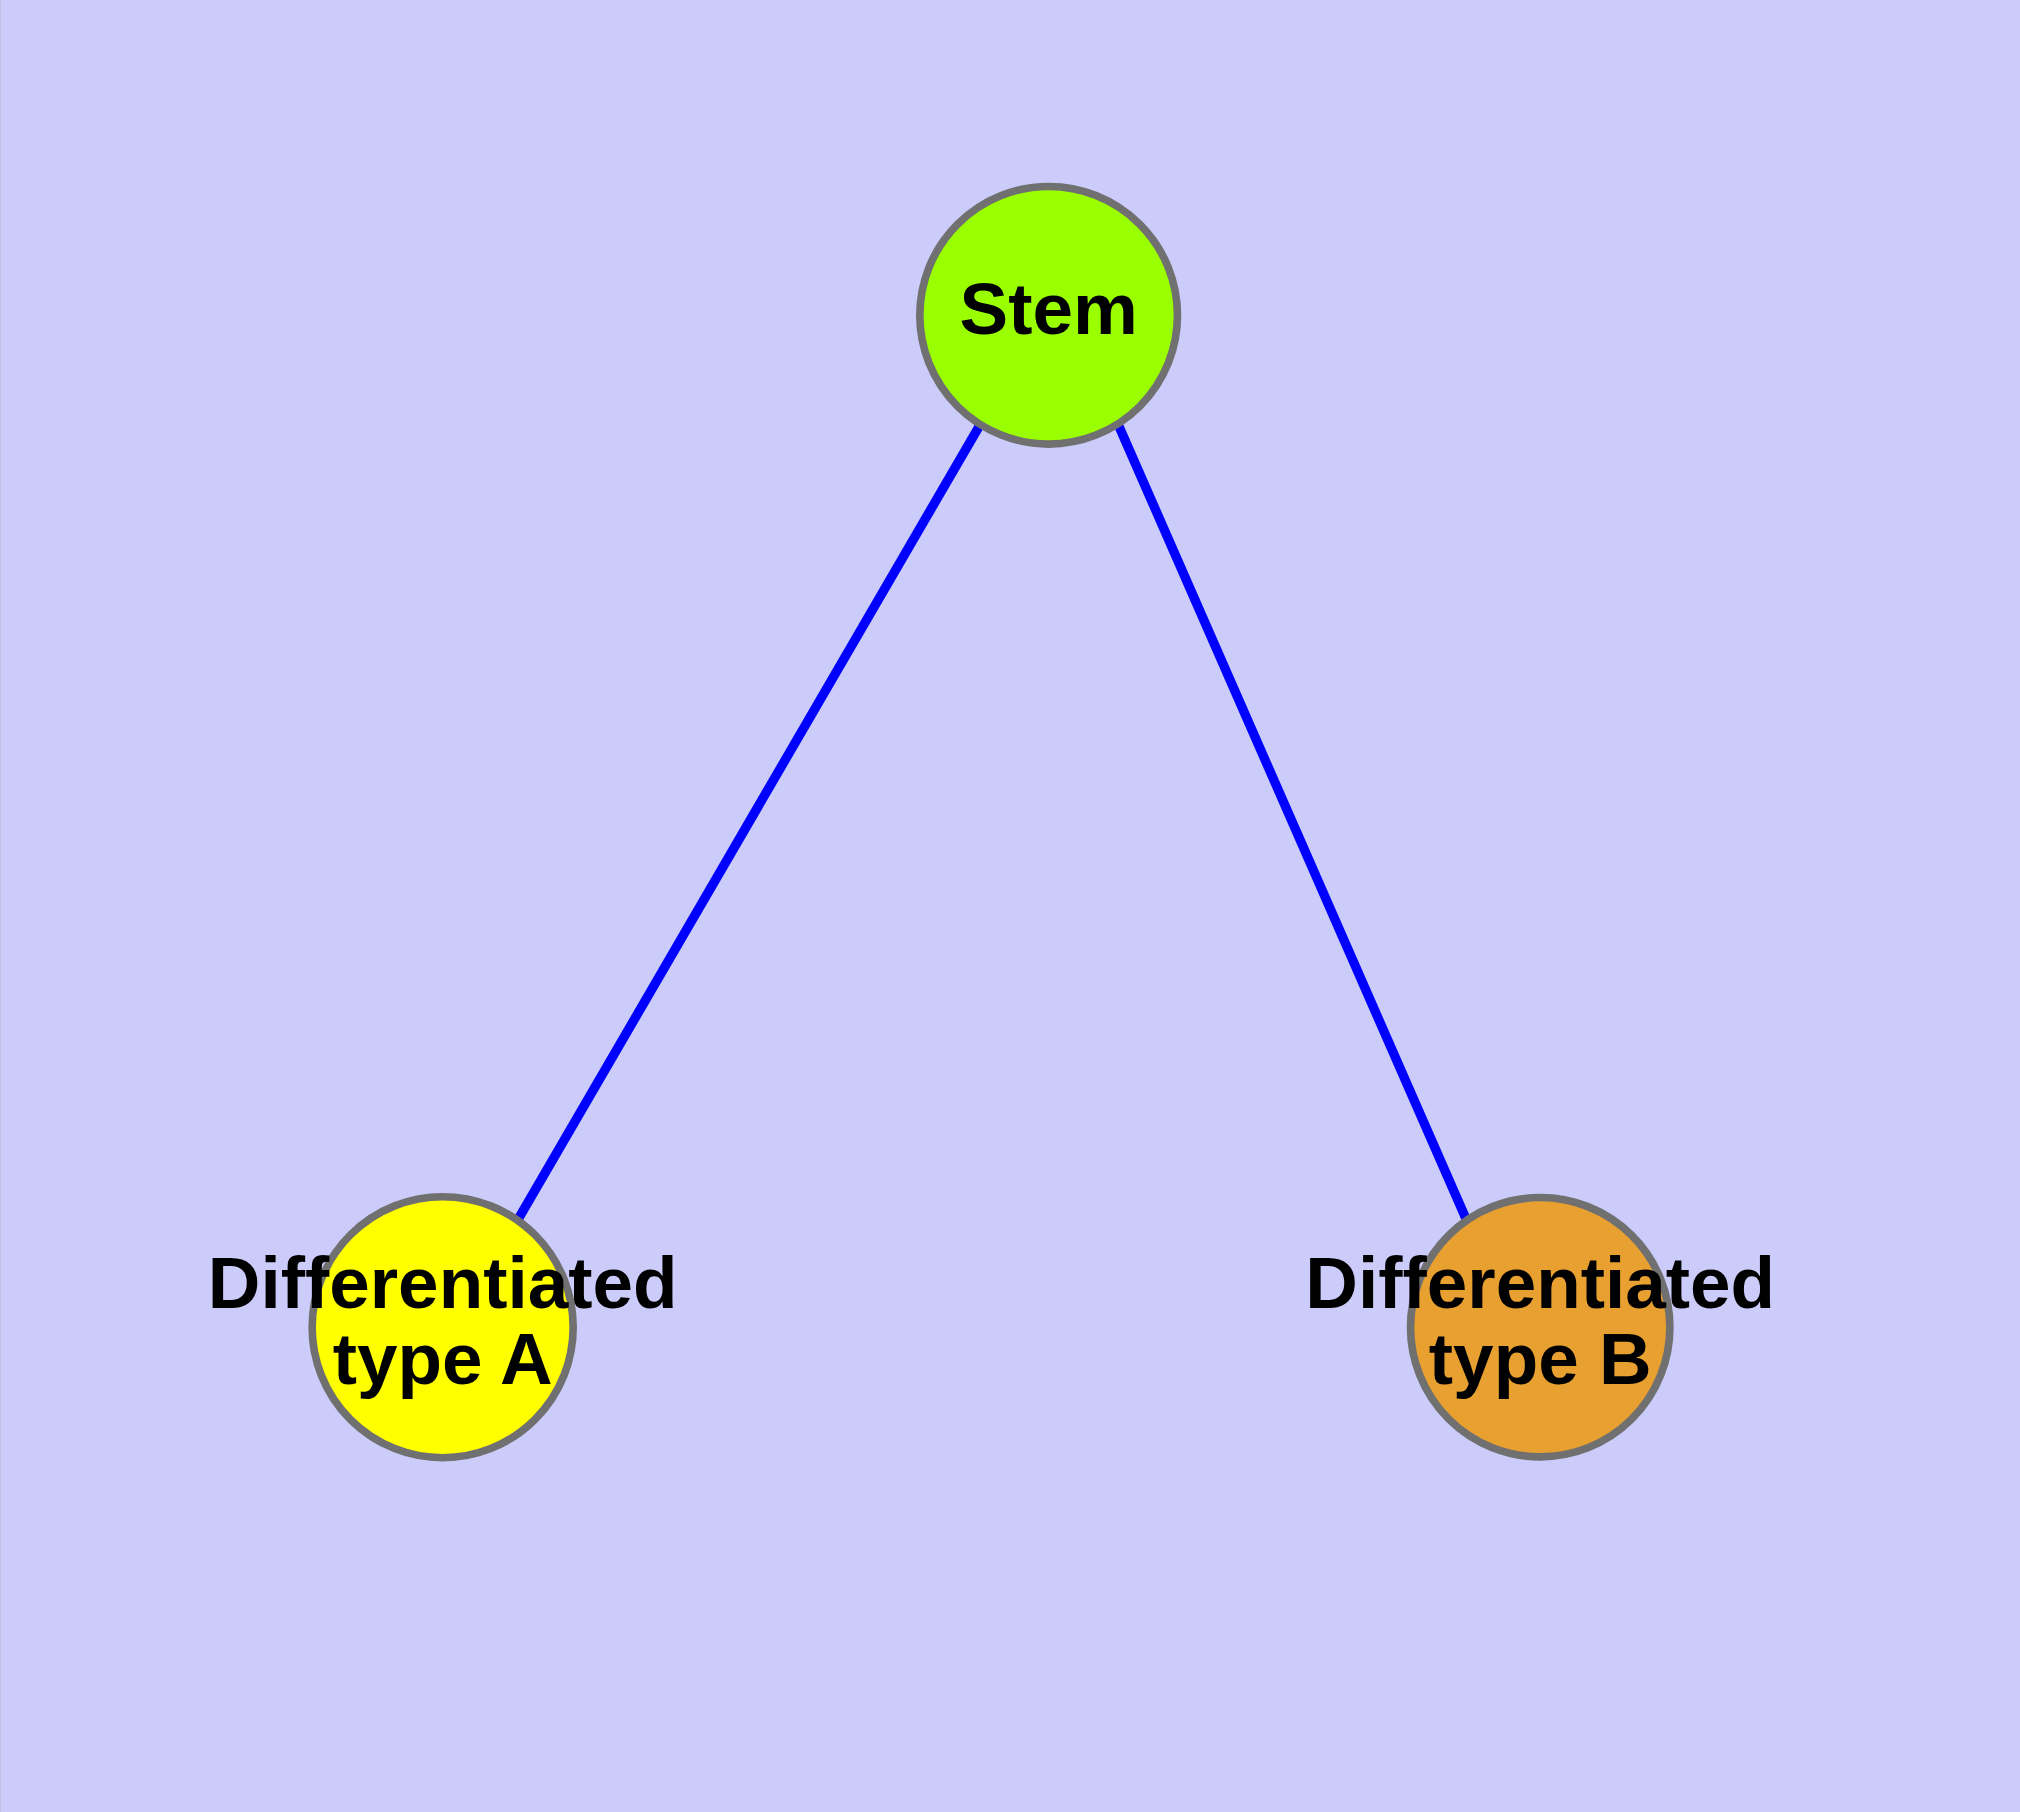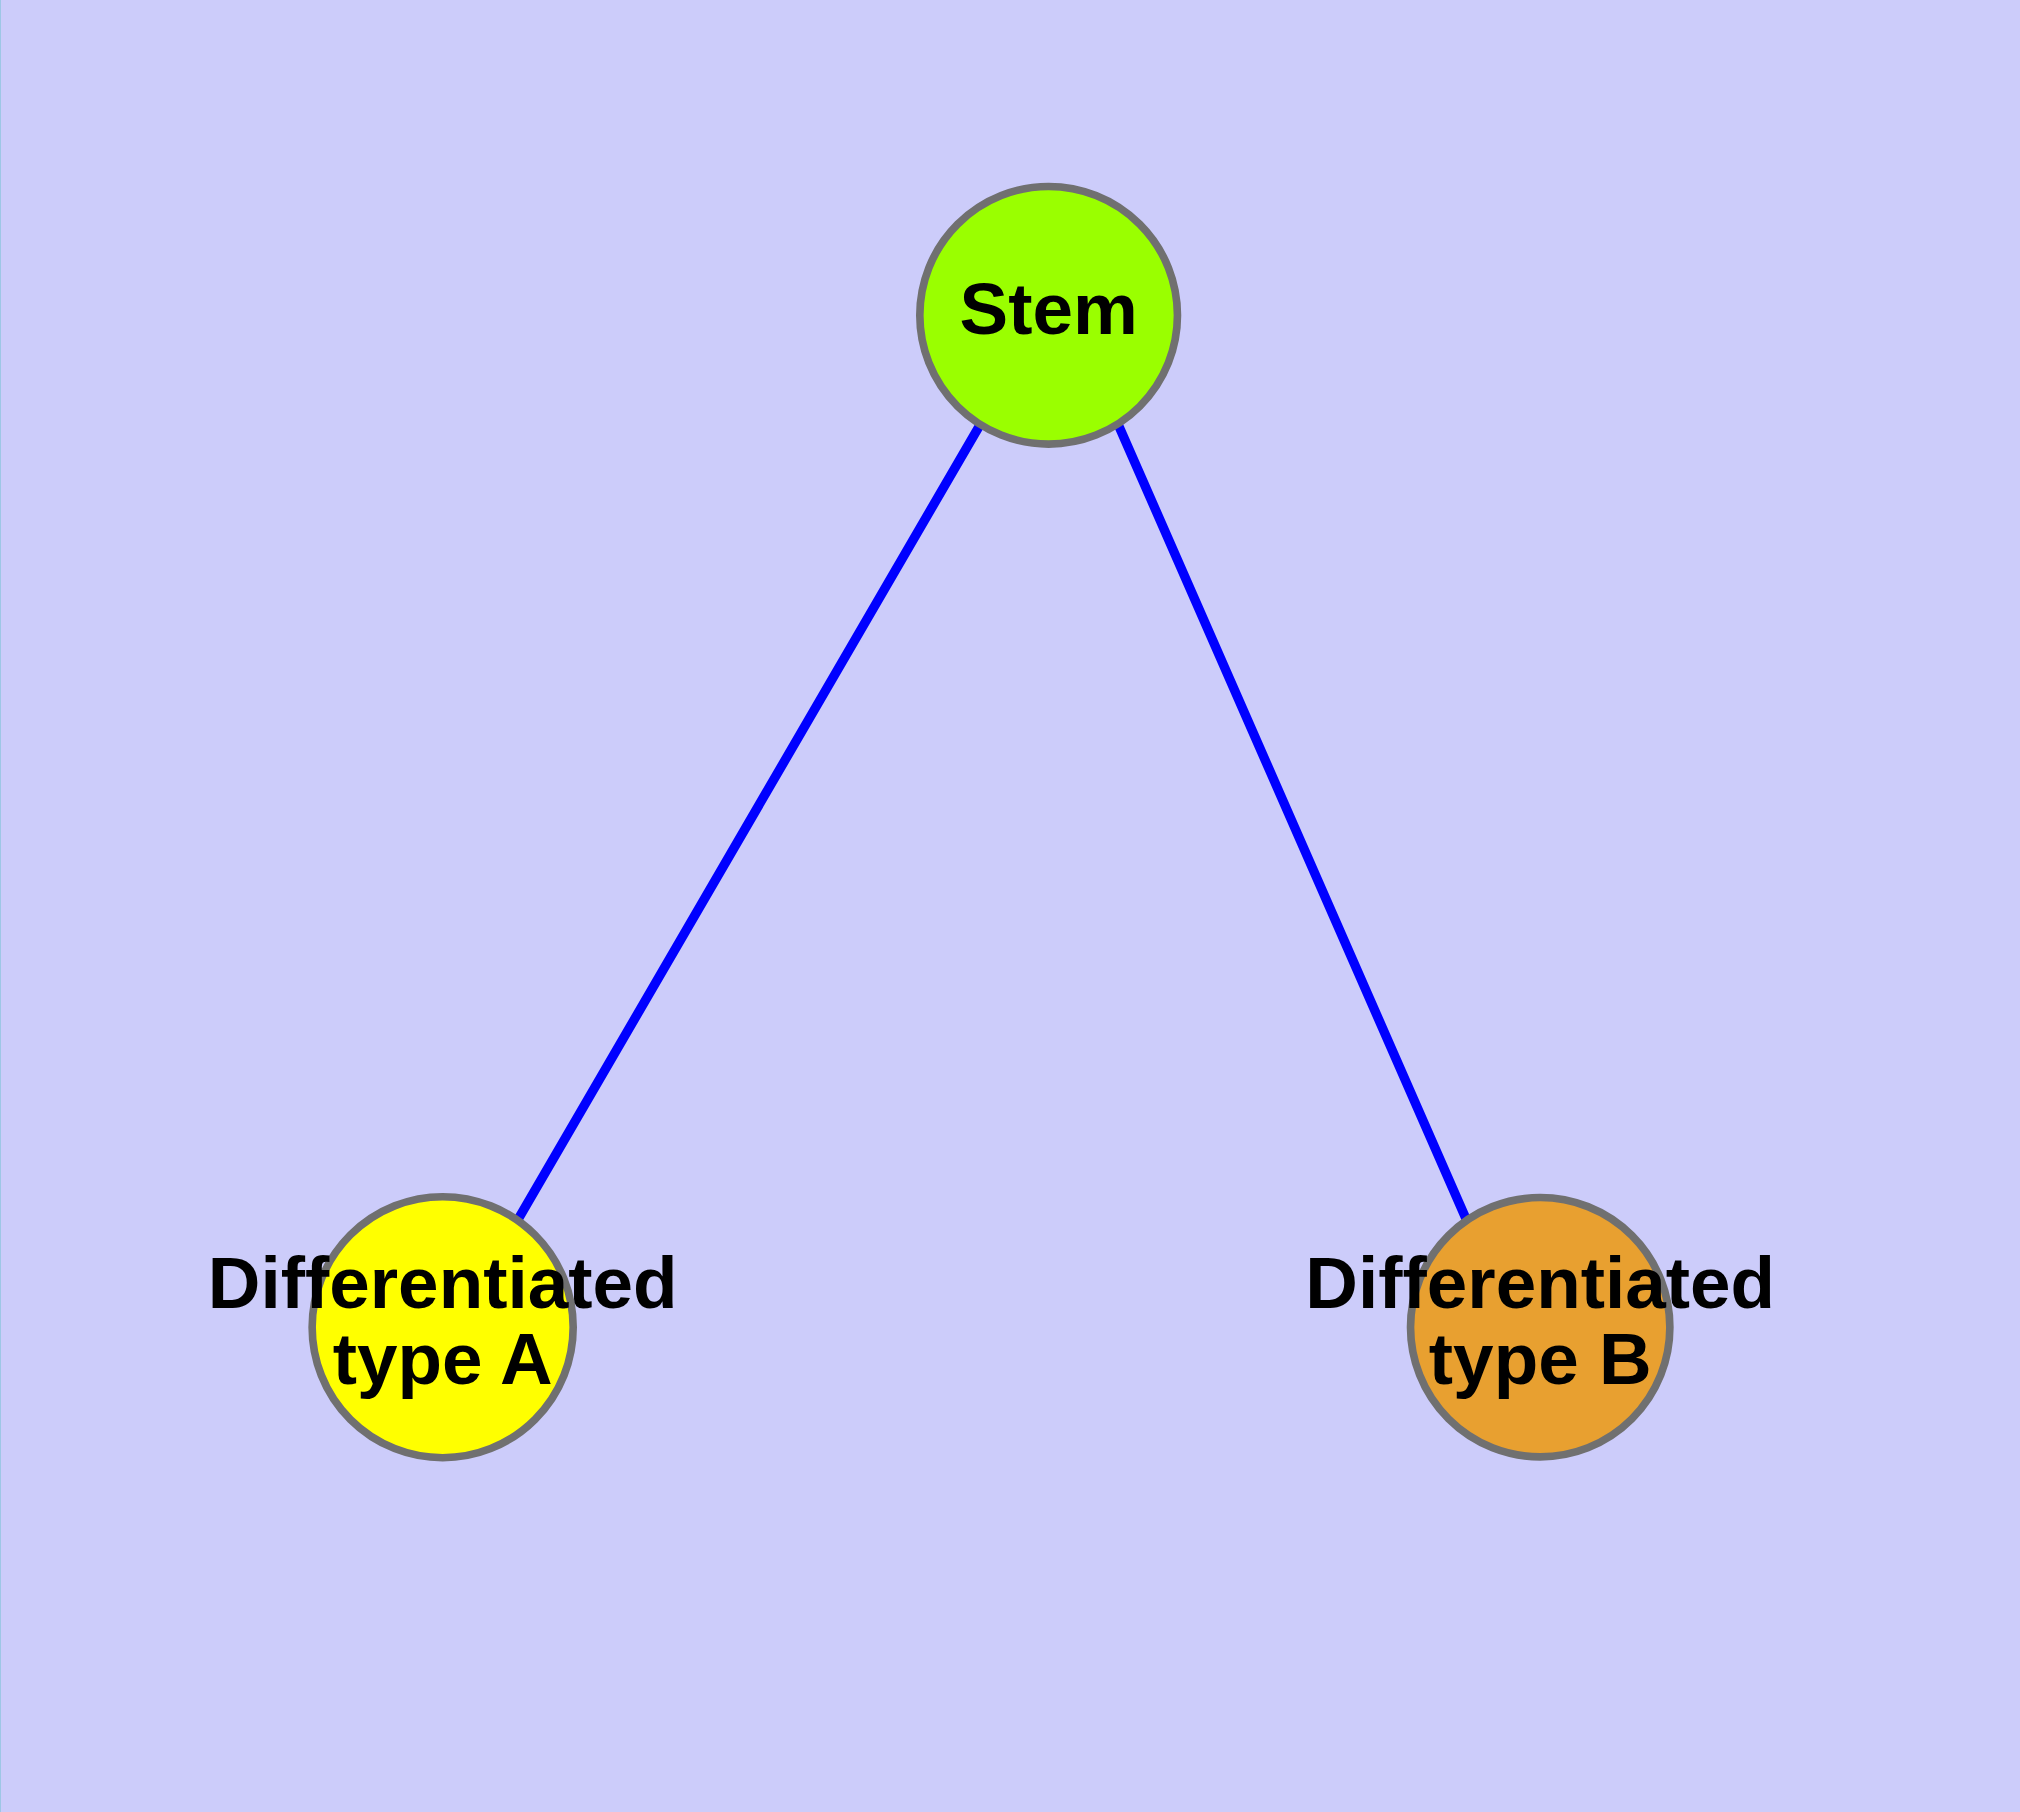--- a/index.html
+++ b/index.html
@@ -4,21 +4,21 @@
 <style>
   html, body {
     margin: 0;
     padding: 0;
     background: #ccccfa;
   }
   #stage {
     position: relative;
     width: 2021px;
     height: 1812px;
-    background: #14b8a6;
+    background: #a3a3a3;
     overflow: hidden;
     font-family: "Liberation Sans", sans-serif;
   }
   #graph-svg {
     position: absolute;
     left: 0;
     top: 0;
     width: 2021px;
     height: 1812px;
   }

